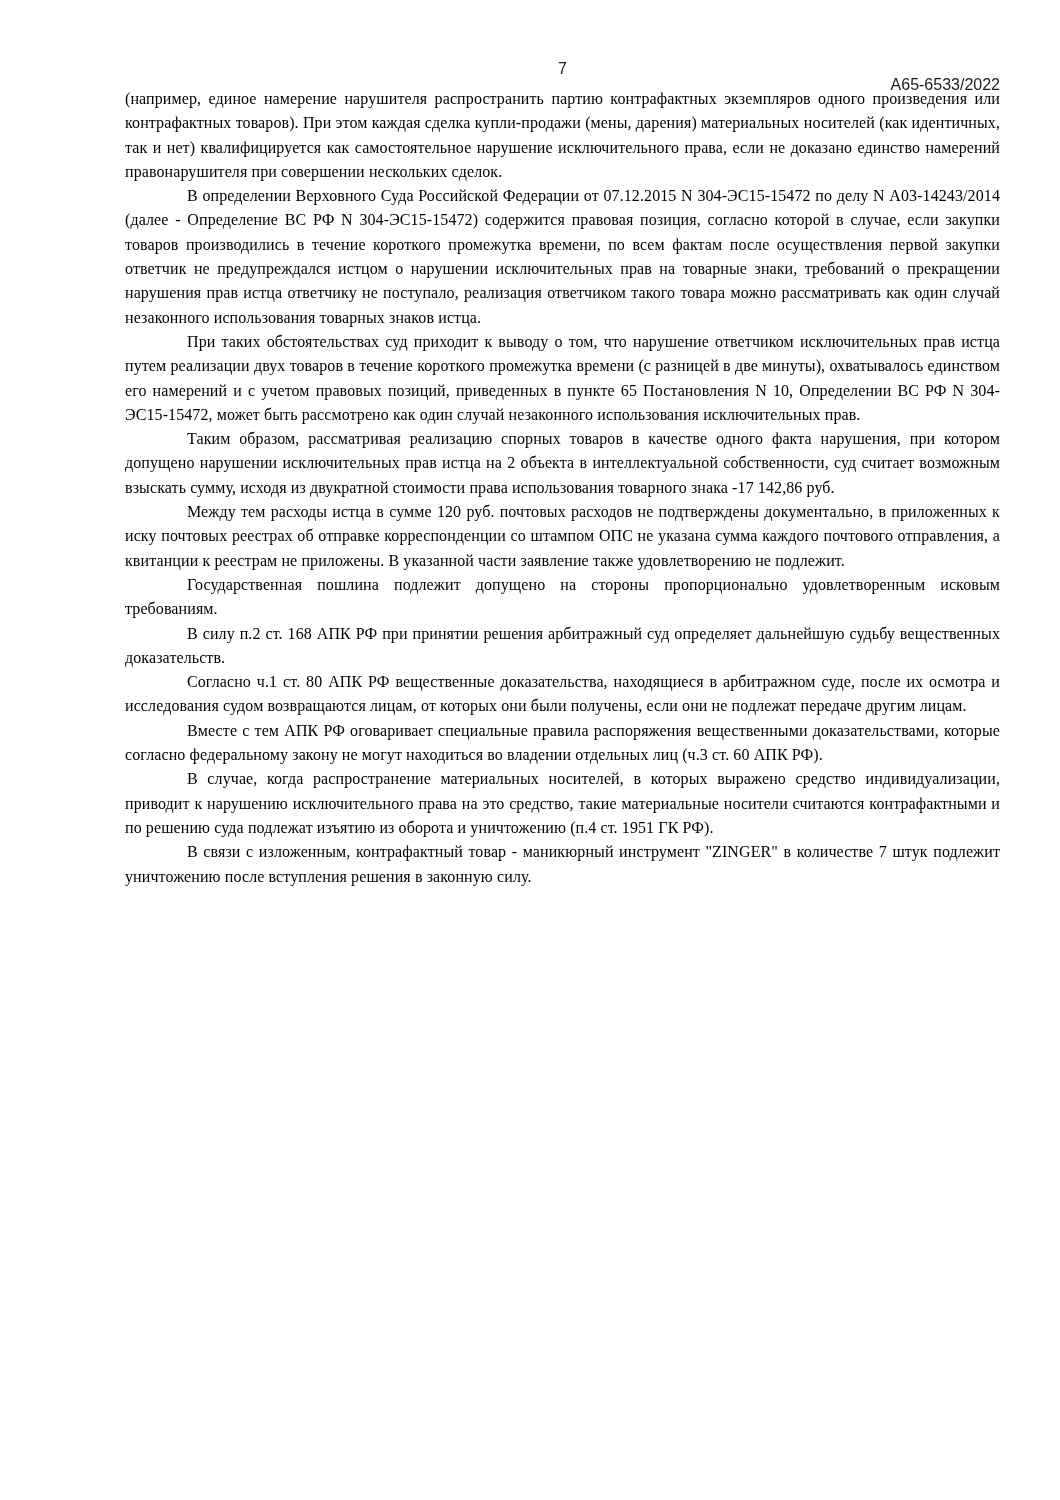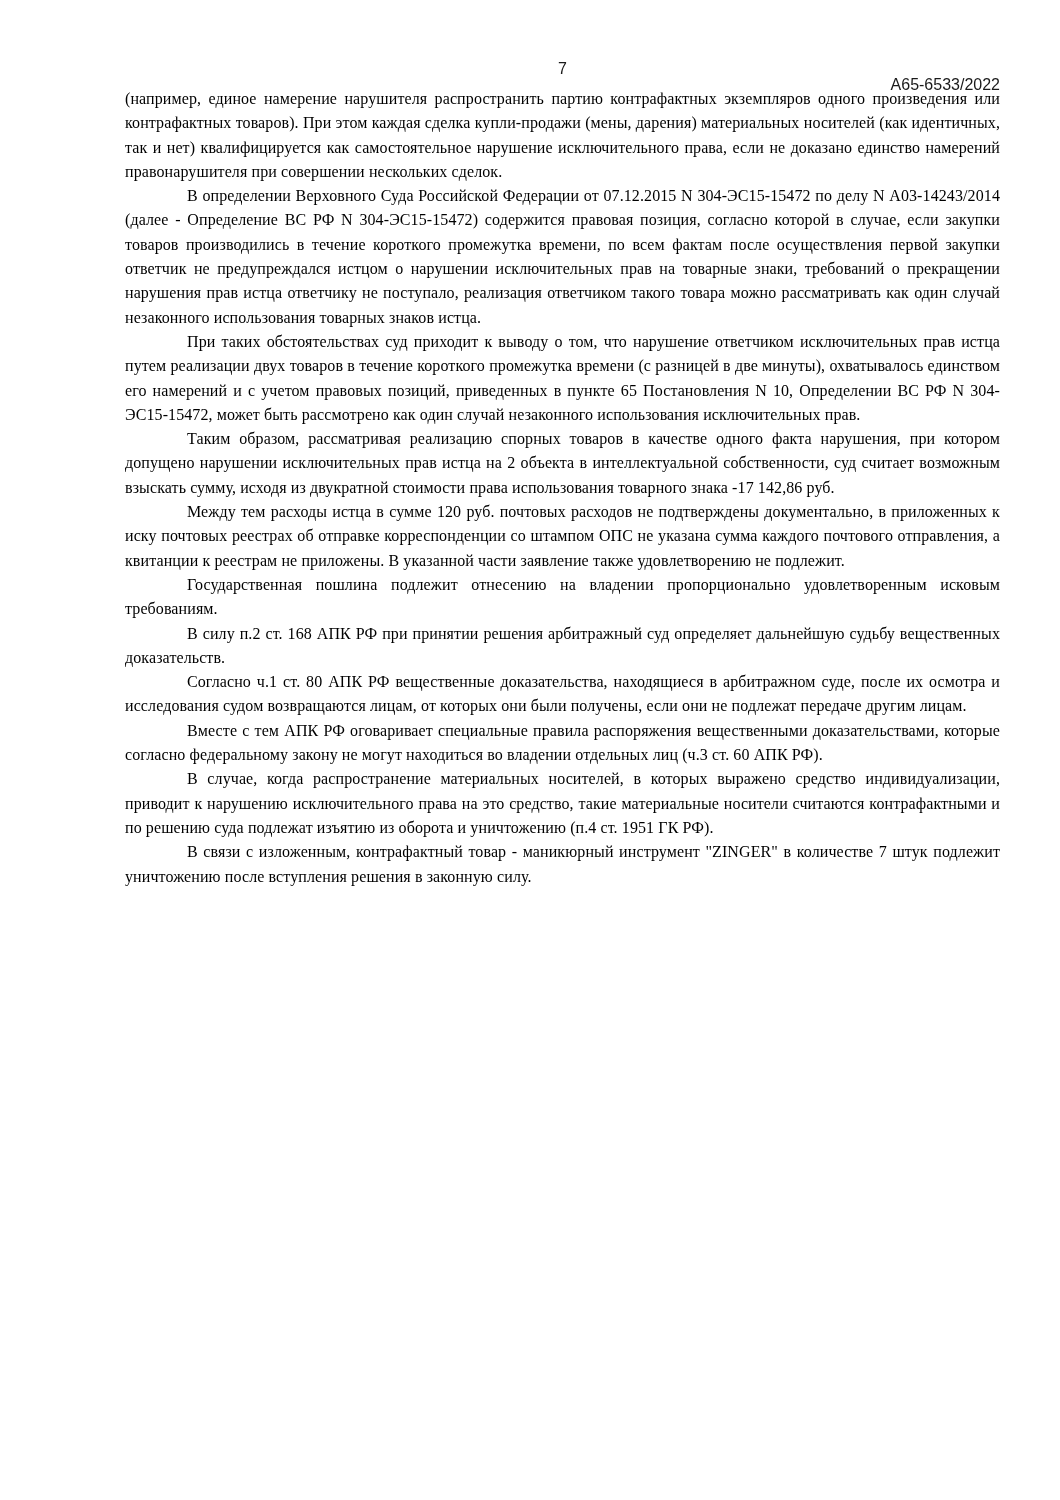--- a/index.html
+++ b/index.html
@@ -53,20 +53,20 @@
   <div class="page-header">
     <span class="page-num">7</span>
     <span class="case-num">А65-6533/2022</span>
   </div>
   <div class="content">
     <p class="no-indent">(например, единое намерение нарушителя распространить партию контрафактных экземпляров одного произведения или контрафактных товаров). При этом каждая сделка купли-продажи (мены, дарения) материальных носителей (как идентичных, так и нет) квалифицируется как самостоятельное нарушение исключительного права, если не доказано единство намерений правонарушителя при совершении нескольких сделок.</p>
     <p>В определении Верховного Суда Российской Федерации от 07.12.2015 N 304-ЭС15-15472 по делу N А03-14243/2014 (далее - Определение ВС РФ N 304-ЭС15-15472) содержится правовая позиция, согласно которой в случае, если закупки товаров производились в течение короткого промежутка времени, по всем фактам после осуществления первой закупки ответчик не предупреждался истцом о нарушении исключительных прав на товарные знаки, требований о прекращении нарушения прав истца ответчику не поступало, реализация ответчиком такого товара можно рассматривать как один случай незаконного использования товарных знаков истца.</p>
     <p>При таких обстоятельствах суд приходит к выводу о том, что нарушение ответчиком исключительных прав истца путем реализации двух товаров в течение короткого промежутка времени (с разницей в две минуты), охватывалось единством его намерений и с учетом правовых позиций, приведенных в пункте 65 Постановления N 10, Определении ВС РФ N 304-ЭС15-15472, может быть рассмотрено как один случай незаконного использования исключительных прав.</p>
     <p>Таким образом, рассматривая реализацию спорных товаров в качестве одного факта нарушения, при котором допущено нарушении исключительных прав истца на 2 объекта в интеллектуальной собственности, суд считает возможным взыскать сумму, исходя из двукратной стоимости права использования товарного знака -17 142,86 руб.</p>
     <p>Между тем расходы истца в сумме 120 руб. почтовых расходов не подтверждены документально, в приложенных к иску почтовых реестрах об отправке корреспонденции со штампом ОПС не указана сумма каждого почтового отправления, а квитанции к реестрам не приложены. В указанной части заявление также удовлетворению не подлежит.</p>
-    <p>Государственная пошлина подлежит отнесению на владении пропорционально удовлетворенным исковым требованиям.</p>
+    <p>Государственная пошлина подлежит допущено на стороны пропорционально удовлетворенным исковым требованиям.</p>
     <p>В силу п.2 ст. 168 АПК РФ при принятии решения арбитражный суд определяет дальнейшую судьбу вещественных доказательств.</p>
     <p>Согласно ч.1 ст. 80 АПК РФ вещественные доказательства, находящиеся в арбитражном суде, после их осмотра и исследования судом возвращаются лицам, от которых они были получены, если они не подлежат передаче другим лицам.</p>
     <p>Вместе с тем АПК РФ оговаривает специальные правила распоряжения вещественными доказательствами, которые согласно федеральному закону не могут находиться во владении отдельных лиц (ч.3 ст. 60 АПК РФ).</p>
     <p>В случае, когда распространение материальных носителей, в которых выражено средство индивидуализации, приводит к нарушению исключительного права на это средство, такие материальные носители считаются контрафактными и по решению суда подлежат изъятию из оборота и уничтожению (п.4 ст. 1951 ГК РФ).</p>
     <p>В связи с изложенным, контрафактный товар - маникюрный инструмент "ZINGER" в количестве 7 штук подлежит уничтожению после вступления решения в законную силу.</p>
   </div>
 </div>
 
 </body></html>

